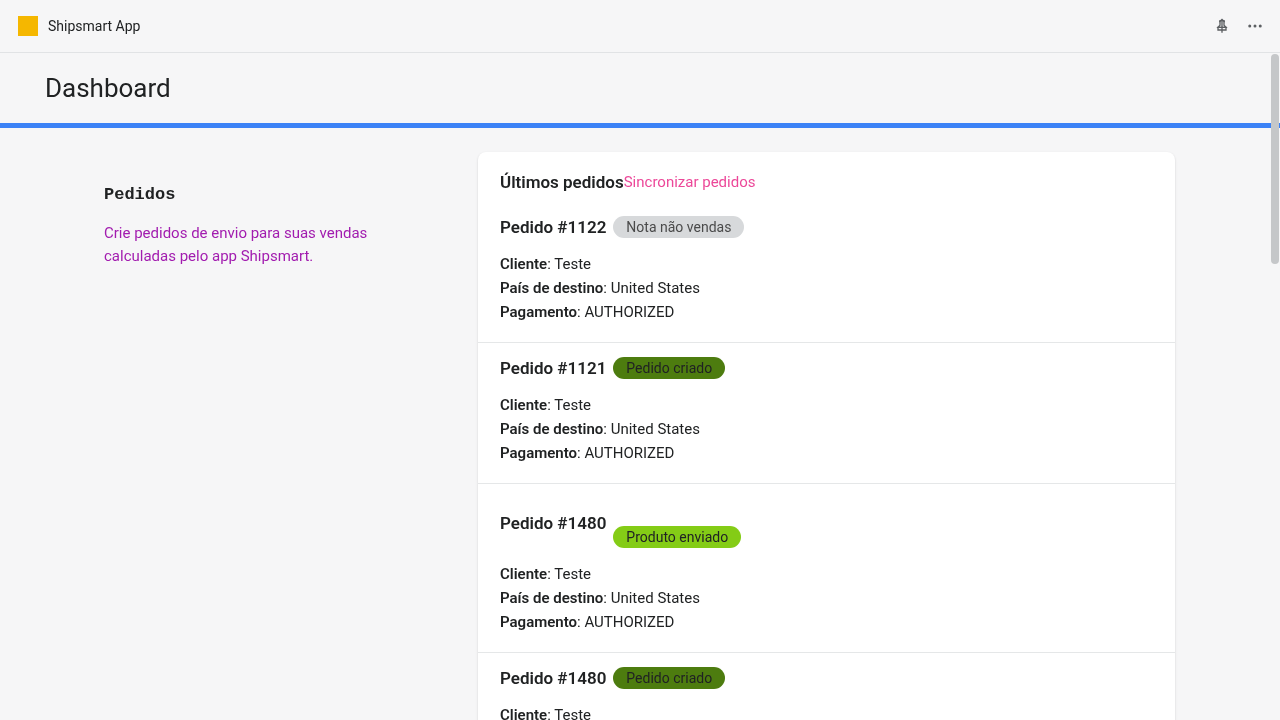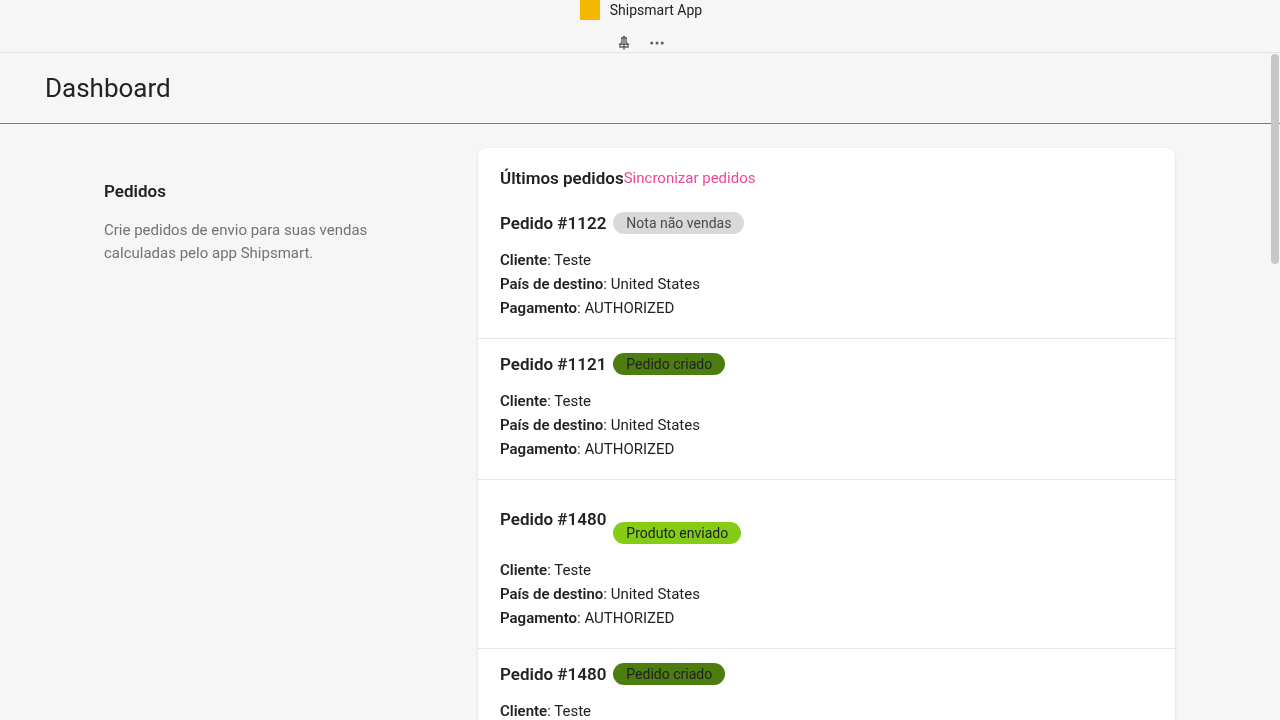--- a/index.html
+++ b/index.html
@@ -12,61 +12,61 @@
     overflow: hidden;
   }
   .topbar {
     display: flex;
     align-items: center;
     justify-content: space-between;
     height: 53px;
     padding: 0 16px 0 18px;
     background: #f6f6f7;
     border-bottom: 1px solid #e1e3e5;
-    flex-direction: column;
   }
   .topbar-left { display: flex; align-items: center; gap: 10px; }
   .app-icon {
     width: 20px;
     height: 20px;
     background: #f5b700;
     display: inline-block;
   }
   .app-title {
     font-size: 14px;
     color: #202223;
   }
   .topbar-right { display: flex; align-items: center; gap: 16px; color: #5c5f62; }
   .pin-icon svg, .more-icon svg { display: block; }
   .page-header {
     padding: 20px 45px;
-    border-bottom: 1px solid #3b82f6;
+    border-bottom: 5px solid #3b82f6;
   }
   .page-title {
     font-size: 26px;
     font-weight: 400;
     color: #202223;
   }
   .content {
     display: flex;
     padding: 24px 0;
   }
   .left-col {
     width: 478px;
     padding: 33px 40px 0 104px;
   }
   .left-heading {
     font-size: 17px;
     font-weight: 600;
     color: #202223;
     margin-bottom: 18px;
+    font-family: Liberation Mono, monospace;
   }
   .left-desc {
     font-size: 15px;
-    color: #737373;
+    color: #a21caf;
     line-height: 1.55;
   }
   .card {
     flex: 1;
     max-width: 697px;
     background: #fff;
     border-radius: 8px;
     box-shadow: 0 1px 2px rgba(0,0,0,0.06), 0 1px 3px rgba(0,0,0,0.1);
     overflow: hidden;
   }

